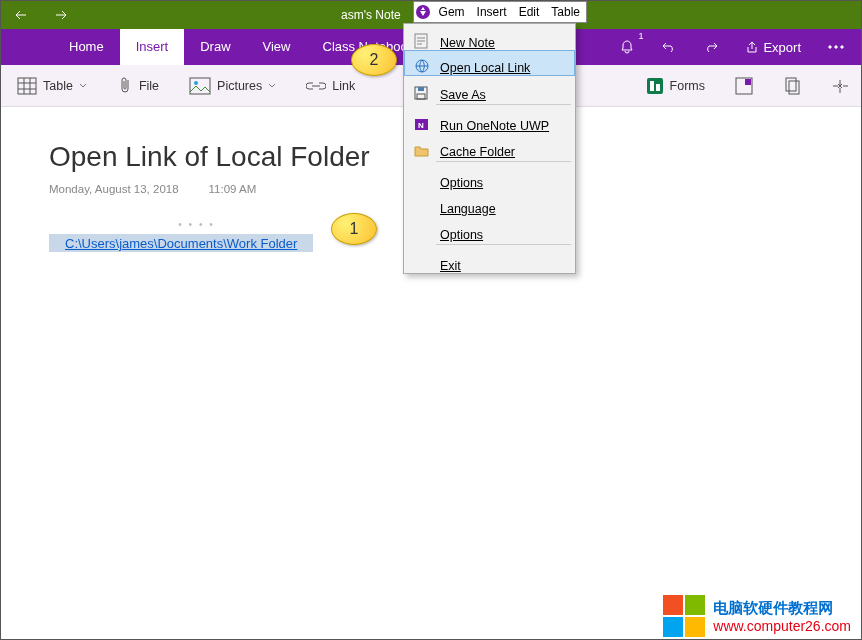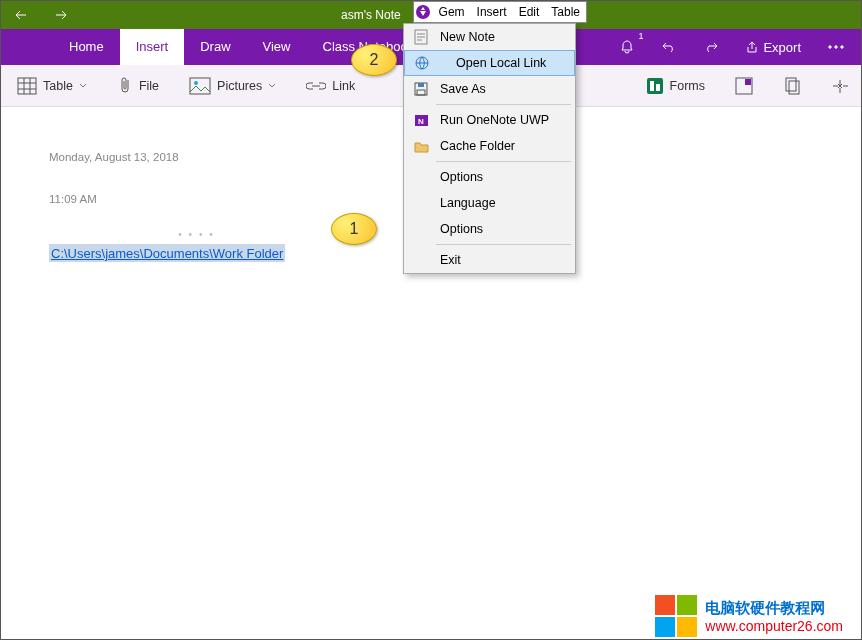--- a/index.html
+++ b/index.html
@@ -23,43 +23,43 @@
   .ribbon-right svg { stroke: #fff; fill: none; stroke-width: 1; }
   .badge { position: absolute; top: 2px; right: -2px; font-size: 9px; }
 
   .ribbon-body { height: 42px; background: #f6f0f8; border-bottom: 1px solid #ddd; display: flex; align-items: center; padding: 0 16px; gap: 30px; position: relative; }
   .rb-item { display: flex; align-items: center; gap: 6px; font-size: 12.5px; color: #333; }
   .rb-item svg { }
   .rb-right { position: absolute; right: 12px; display: flex; align-items: center; gap: 30px; }
 
   .page { position: relative; padding: 34px 48px; }
   .page h1 { font-size: 28px; font-weight: 300; color: #333; }
-  .page .meta { margin-top: 10px; font-size: 11.5px; color: #888; display: flex; gap: 30px; flex-direction: column; }
+  .page .meta { margin-top: 10px; font-size: 11.5px; color: #888; display: flex; gap: 30px; }
   .page .sep { margin-top: 24px; width: 295px; text-align: center; color: #bbb; font-size: 10px; letter-spacing: 2px; }
-  .page .link-box { margin-top: 4px; display: inline-block; background: #c8d8e8; padding: 0 2px; }
+  .page .link-box { margin-top: 4px; display: inline-block; background: #c8d8e8; padding: 0 16px; }
   .page .link-box a { color: #0a5bcc; font-size: 13px; text-decoration: underline; }
 
   
   .gem-bar { position: absolute; z-index: 20; top: 0; left: 402px; width: 174px; height: 22px; background: #fff; border: 1px solid #888; display: flex; align-items: center; font-size: 12px; margin-left: 10px; }
   .gem-logo { width: 22px; display: flex; align-items: center; justify-content: center; }
   .gem-bar .mitem { padding: 0 6px; height: 20px; line-height: 20px; }
 
   
   .menu { position: absolute; z-index: 19; top: 22px; left: 402px; width: 173px; background: #f2f2f2; border: 1px solid #aaa; box-shadow: 3px 3px 6px rgba(0,0,0,0.25); font-size: 12.5px; }
-  .menu .mi { height: 26px; display: flex; align-items: center; position: relative; padding-left: 36px; }
-  .menu .mi.hover { background: #cce4f7; border: 1px solid #7bb1e0; height: 26px; padding-left: 51px; }
+  .menu .mi { height: 26px; display: flex; align-items: flex-end; position: relative; padding-left: 36px; text-decoration: underline; }
+  .menu .mi.hover { background: #cce4f7; border: 1px solid #7bb1e0; height: 26px; padding-left: 35px; }
   .menu .mi .micon { position: absolute; left: 8px; width: 18px; height: 18px; display: flex; align-items: center; justify-content: center; }
   .menu hr { border: none; border-top: 1px solid #ccc; margin: 2px 4px 2px 32px; }
   .menu .sub-arrow { position: absolute; right: 8px; font-size: 9px; }
 
   
   .balloon { position: absolute; z-index: 25; width: 46px; height: 32px; background: radial-gradient(circle at 30% 30%, #fff176, #fbc02d); border: 1px solid #c9a000; border-radius: 50%; display: flex; align-items: center; justify-content: center; font-size: 16px; font-weight: 400; color: #333; box-shadow: 1px 1px 3px rgba(0,0,0,0.3); }
 
   
-  .wm { position: absolute; right: 18px; bottom: 2px; display: flex; align-items: center; gap: 8px; font-family: "Microsoft YaHei", sans-serif; }
+  .wm { position: absolute; right: 10px; bottom: 2px; display: flex; align-items: center; gap: 8px; font-family: "Microsoft YaHei", sans-serif; }
   .wm .sq { width: 42px; height: 42px; display: grid; grid-template-columns: 1fr 1fr; grid-template-rows: 1fr 1fr; gap: 2px; }
   .wm .sq div:nth-child(1){background:#f25022;} .wm .sq div:nth-child(2){background:#7fba00;}
   .wm .sq div:nth-child(3){background:#00a4ef;} .wm .sq div:nth-child(4){background:#ffb900;}
   .wm .txt { font-size: 15px; }
   .wm .txt .l1 { color: #0070d0; font-weight: 700; }
   .wm .txt .l2 { color: #e60012; font-size: 14px; }
 </style>
 </head>
 <body>
 
@@ -176,20 +176,21 @@
       </div>
     <div class="rb-item">
         <svg width="18" height="18">
           <path d="M2 9h5M12 9h5M9 3v5M9 11v5M7 7l4 4M11 7l-4 4" stroke="#555"></path>
         </svg>
       </div>
   </div>
 </div>
 
 <div class="page">
+  <h1>Open Link of Local Folder</h1>
   <div class="meta">
     <span>Monday, August 13, 2018</span>
     <span>11:09 AM</span>
   </div>
   <div class="sep">• • • •</div>
   <div class="link-box">
     <a>C:\Users\james\Documents\Work Folder</a>
   </div>
 </div>
 

